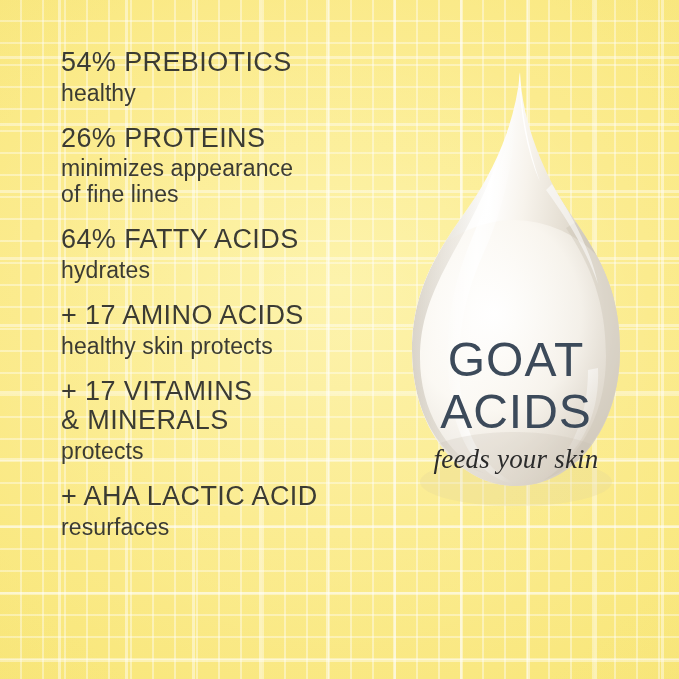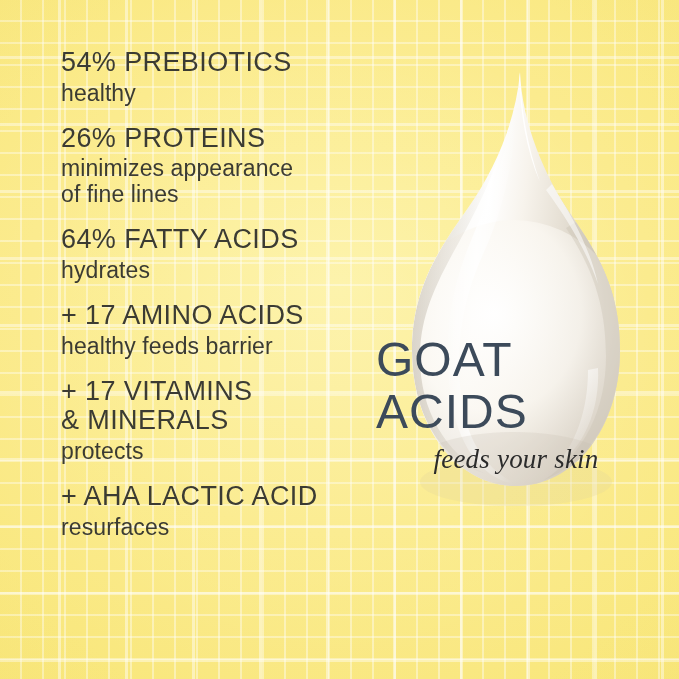--- a/index.html
+++ b/index.html
@@ -103,21 +103,21 @@
     position: absolute;
     left: 376px;
     top: 58px;
     width: 280px;
     height: 500px;
     pointer-events: none;
   }
   #brand-goat, #brand-milk {
     position: absolute;
     width: 280px;
-    text-align: left;
+    text-align: center;
     color: #3c4a5a;
     font-family: "Liberation Sans", sans-serif;
     font-size: 48px;
     line-height: 1;
     letter-spacing: 1.0px;
     font-weight: 400;
   }
   #brand-goat { top: 278px; }
   #brand-milk { top: 330px; }
   #brand-tagline {
@@ -156,21 +156,21 @@
 of fine lines</div>
     </div>
 
     <div class="fact">
       <div class="fact-title">64% FATTY ACIDS</div>
       <div class="fact-sub">hydrates</div>
     </div>
 
     <div class="fact">
       <div class="fact-title">+ 17 AMINO ACIDS</div>
-      <div class="fact-sub">healthy feeds barrier</div>
+      <div class="fact-sub">healthy skin protects</div>
     </div>
 
     <div class="fact">
       <div class="fact-title">+ 17 VITAMINS
 &amp; MINERALS</div>
       <div class="fact-sub">protects</div>
     </div>
 
     <div class="fact">
       <div class="fact-title">+ AHA LACTIC ACID</div>

